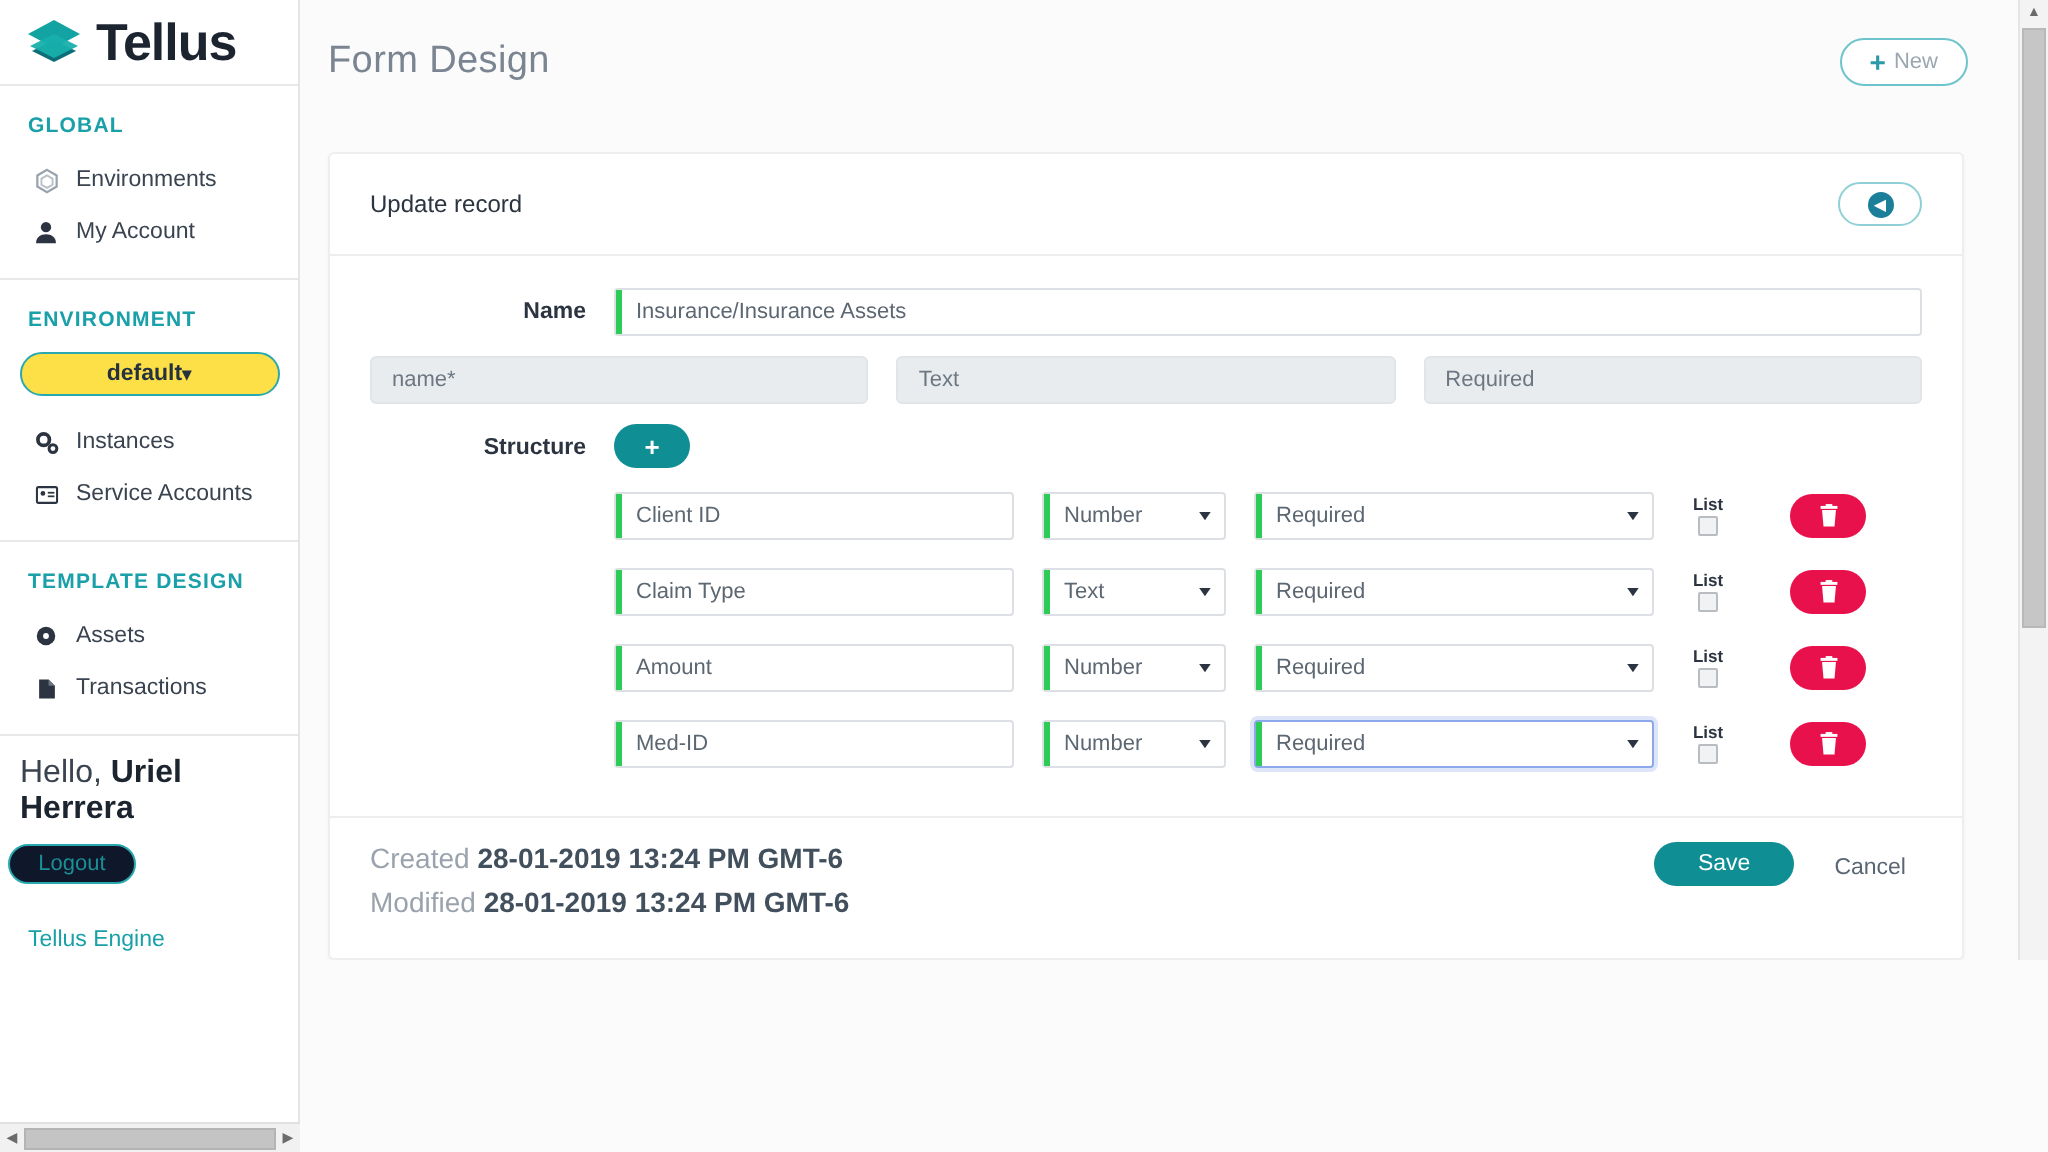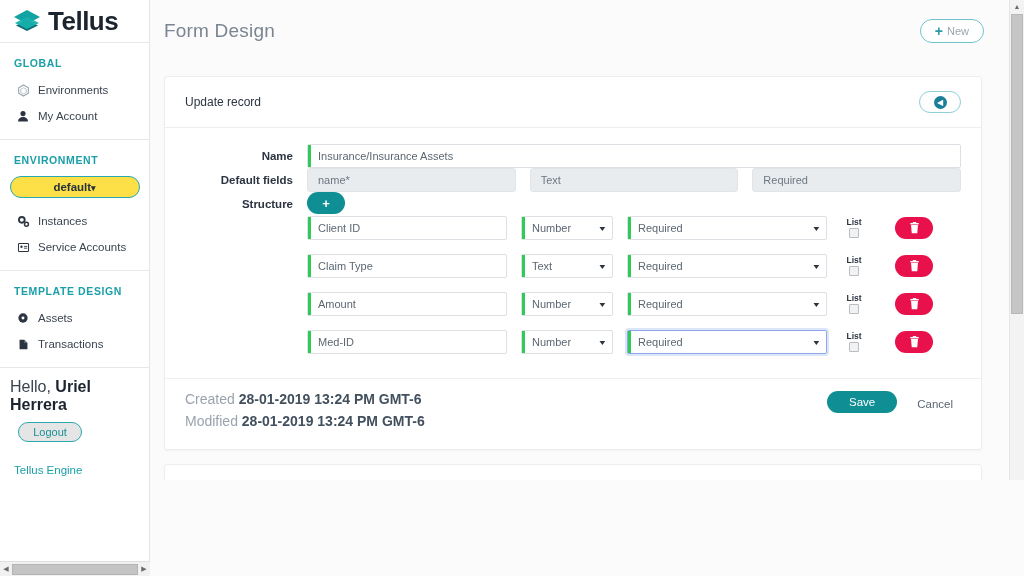--- a/index.html
+++ b/index.html
@@ -51,24 +51,24 @@
     text-align: center;
     border: 1px solid #2aa8b0; border-radius: 14px;
     padding: 4px 0; font-size: 11.5px; color: #26323d;
     font-weight: bold; background: #fde047; cursor: pointer;
   }
   .hello {
     font-size: 16px; color: #3a4450; padding: 10px 0 0 10px;
   }
   .hello b { color: #1c2430; }
   .logout-pill {
-    display: block; width: 64px; margin: 8px 0 0 18px;
+    display: block; width: 64px; margin: 8px 0 0 4px;
     text-align: center; border: 1px solid #2aa8b0;
     border-radius: 12px; padding: 3px 0;
-    font-size: 11px; color: #1a8f97; background: #e5e5e5; cursor: pointer;
+    font-size: 11px; color: #1a8f97; background: #0f172a; cursor: pointer;
   }
   .engine-link {
     padding: 22px 0 0 14px; font-size: 11.5px;
     color: #1aa0a8; cursor: pointer;
   }
   .side-scroll {
     position: absolute; left: 0; bottom: 0; width: 150px; height: 15px;
     background: #f1f1f1; border-top: 1px solid #e0e0e0;
     display: flex; align-items: center;
   }
@@ -117,21 +117,21 @@
     display: flex; align-items: center; justify-content: center;
     cursor: pointer;
   }
   .round-btn .circ {
     width: 13px; height: 13px; border-radius: 50%;
     background: #1b7f99; display: flex; align-items: center;
     justify-content: center; color: #fff; font-size: 8px;
   }
 
   .card-body { padding: 16px 20px 10px 20px; }
-  .frow { display: flex; align-items: flex-start; }
+  .frow { display: flex; align-items: flex-start; margin-bottom: 10px; }
   .flabel {
     width: 122px; flex: 0 0 122px; text-align: right;
     padding-right: 14px; font-size: 11.5px; color: #2b3440;
     font-weight: bold; line-height: 24px;
   }
   .fields { flex: 1; display: flex; gap: 14px; }
 
   .txt-input {
     height: 24px; border: 1px solid #dcdfe3; border-radius: 2px;
     background: #fff; font-size: 11px; color: #5c6772;
@@ -360,21 +360,20 @@
     <div class="card-body">
 
       <div class="frow">
         <div class="flabel">Name</div>
         <div class="fields">
           <div class="txt-input green wide">Insurance/Insurance Assets</div>
         </div>
       </div>
 
       <div class="frow">
-        <div class="flabel">Default fields</div>
         <div class="fields">
           <div class="ro-field">name*</div>
           <div class="ro-field">Text</div>
           <div class="ro-field">Required</div>
         </div>
       </div>
 
       <div class="frow">
         <div class="flabel">Structure</div>
         <div class="fields">

